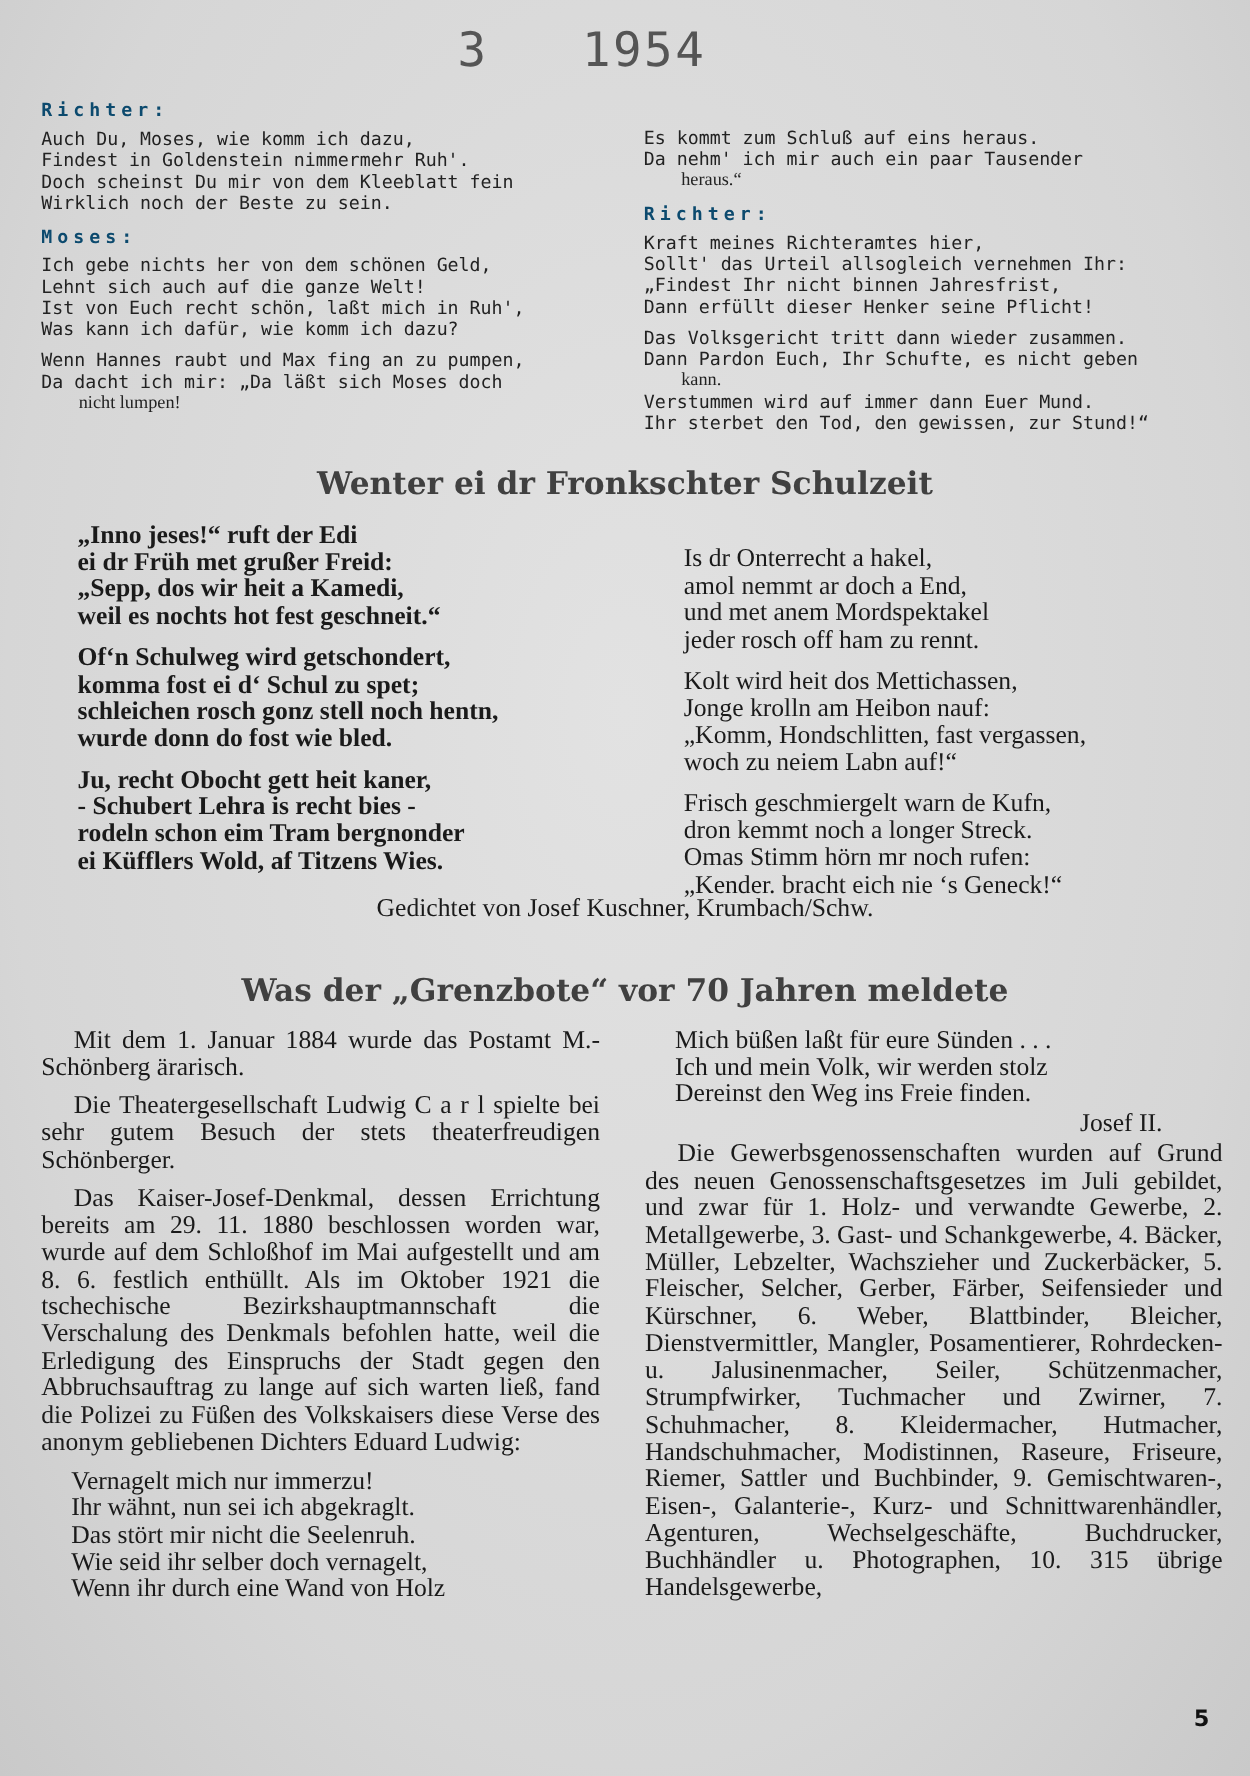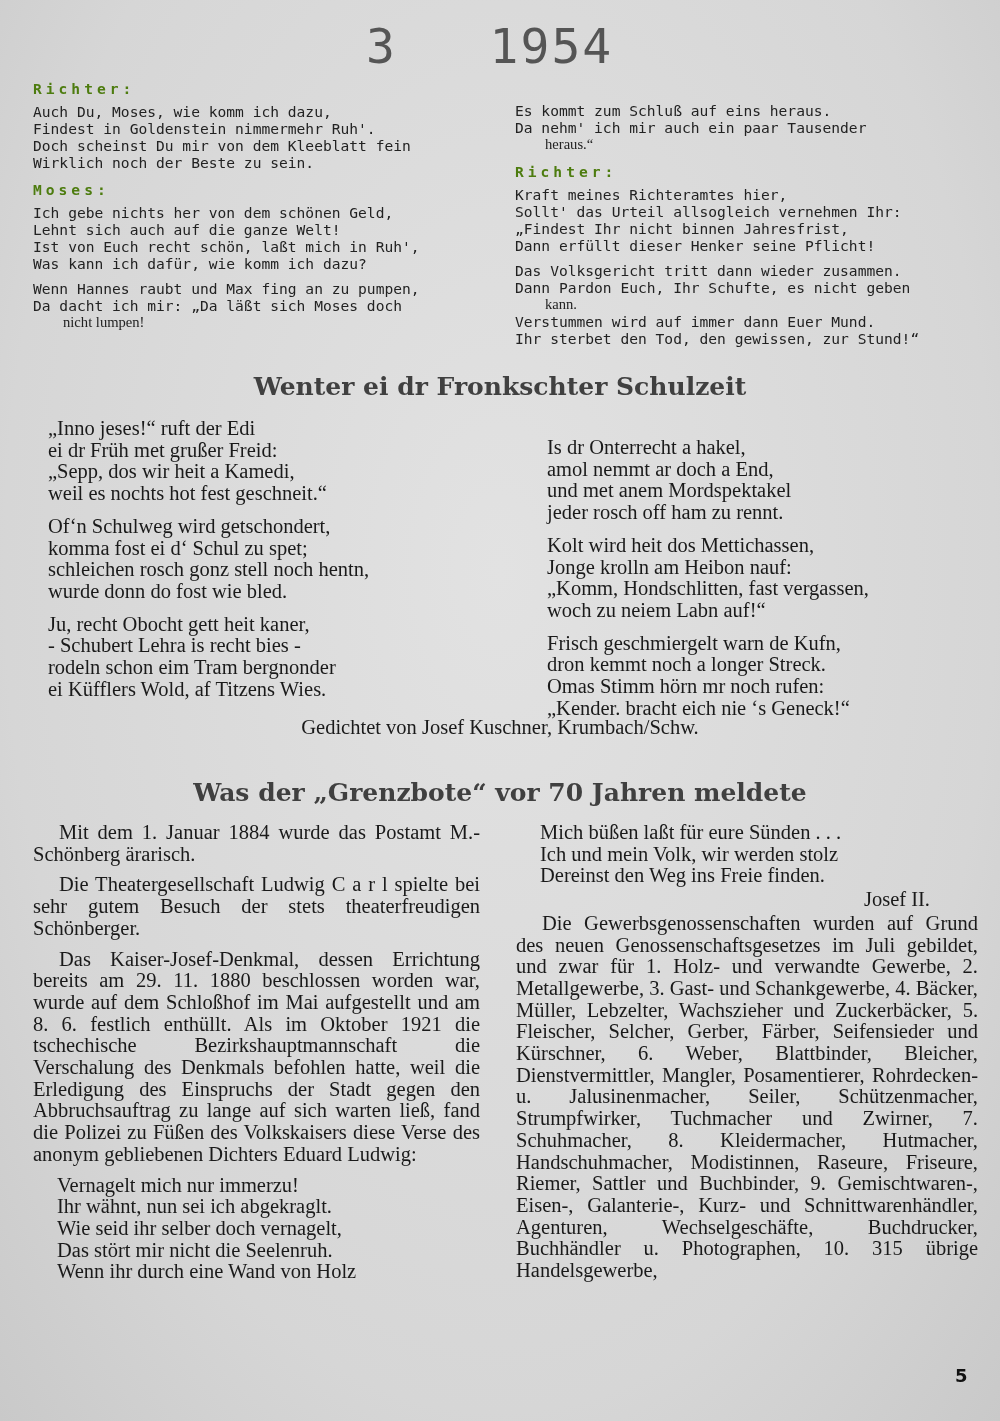--- a/index.html
+++ b/index.html
@@ -5,26 +5,26 @@
   html, body { margin: 0; padding: 0; }
   body {
     width: 1000px; height: 1421px; overflow: hidden;
     background: #d9d9d9;
     background-image: radial-gradient(ellipse at 50% 40%, #e2e2e2 0%, #d6d6d6 70%, #c9c9c9 100%);
     color: #1c1c1c;
     position: relative;
   }
   .stamp {
     position: absolute; top: 18px; left: 366px;
-    font-family: "DejaVu Sans Mono", monospace; font-size: 48px; color: #555;
+    font-family: "DejaVu Sans Mono", monospace; font-size: 38px; color: #555;
     letter-spacing: 2px; white-space: pre;
   }
   .mono { font-family: "DejaVu Sans Mono", "Liberation Mono", monospace; font-size: 14.6px; line-height: 17px; color: #222; }
   .col { position: absolute; }
-  .speaker { letter-spacing: 4px; font-weight: bold; color: #4d7c0f; margin-bottom: 6px; }
+  .speaker { letter-spacing: 4px; font-weight: bold; color: #0c4a6e; margin-bottom: 6px; }
   .verse-line { white-space: pre; }
   .stanza { margin-bottom: 8px; }
   .indent { padding-left: 30px; font-family: Liberation Serif, serif; }
   .h-title {
     position: absolute; left: 0; width: 1000px; text-align: center;
     font-family: "DejaVu Serif", serif; font-weight: bold; font-size: 25px; color: #404040;
   }
   .serif { font-family: "Liberation Serif", serif; font-size: 20.5px; line-height: 21.7px; color: #1a1a1a; }
   .poem-stanza { margin-bottom: 11px; }
   .credit { position: absolute; top: 717px; left: 0; width: 1000px; text-align: center; }
@@ -86,21 +86,21 @@
         <div class="verse-line">Das Volksgericht tritt dann wieder zusammen.</div>
         <div class="verse-line">Dann Pardon Euch, Ihr Schufte, es nicht geben</div>
         <div class="verse-line indent">kann.</div>
         <div class="verse-line">Verstummen wird auf immer dann Euer Mund.</div>
         <div class="verse-line">Ihr sterbet den Tod, den gewissen, zur Stund!“</div>
       </div>
     </div>
   </div>
 
 <div class="h-title" style="top:372px;">Wenter ei dr Fronkschter Schulzeit</div>
-<div class="col serif" id="poem-left" style="top:418px; left:48px; width:440px;">
+<div class="col serif" id="poem-left" style="top:418px; left:62px; width:440px;font-weight:bold;">
     <div class="poem-stanza">
       <div class="verse-line">„Inno jeses!“ ruft der Edi</div>
       <div class="verse-line">ei dr Früh met grußer Freid:</div>
       <div class="verse-line">„Sepp, dos wir heit a Kamedi,</div>
       <div class="verse-line">weil es nochts hot fest geschneit.“</div>
     </div>
     <div class="poem-stanza">
       <div class="verse-line">Of‘n Schulweg wird getschondert,</div>
       <div class="verse-line">komma fost ei d‘ Schul zu spet;</div>
       <div class="verse-line">schleichen rosch gonz stell noch hentn,</div>
@@ -137,22 +137,22 @@
 
 <div class="h-title" style="top:778px;">Was der „Grenzbote“ vor 70 Jahren meldete</div>
 
 <div class="col serif prose" style="top:822px; left:33px; width:447px;">
   <p>Mit dem 1. Januar 1884 wurde das Postamt M.-Schönberg ärarisch.</p>
   <p>Die Theatergesellschaft Ludwig C a r l spielte bei sehr gutem Besuch der stets theaterfreudigen Schönberger.</p>
   <p>Das Kaiser-Josef-Denkmal, dessen Errichtung bereits am 29. 11. 1880 beschlossen worden war, wurde auf dem Schloßhof im Mai aufgestellt und am 8. 6. festlich enthüllt. Als im Oktober 1921 die tschechische Bezirkshauptmannschaft die Verschalung des Denkmals befohlen hatte, weil die Erledigung des Einspruchs der Stadt gegen den Abbruchsauftrag zu lange auf sich warten ließ, fand die Polizei zu Füßen des Volkskaisers diese Verse des anonym gebliebenen Dichters Eduard Ludwig:</p>
   <div class="quote-poem" id="verse-left">
       <div class="verse-line">Vernagelt mich nur immerzu!</div>
       <div class="verse-line">Ihr wähnt, nun sei ich abgekraglt.</div>
+      <div class="verse-line">Das stört mir nicht die Seelenruh.</div>
       <div class="verse-line">Wie seid ihr selber doch vernagelt,</div>
-      <div class="verse-line">Das stört mir nicht die Seelenruh.</div>
       <div class="verse-line">Wenn ihr durch eine Wand von Holz</div>
     </div>
 </div>
 
 <div class="col serif prose" style="top:822px; left:516px; width:462px;">
   <div class="quote-poem" id="verse-right">
       <div class="verse-line">Mich büßen laßt für eure Sünden . . .</div>
       <div class="verse-line">Ich und mein Volk, wir werden stolz</div>
       <div class="verse-line">Dereinst den Weg ins Freie finden.</div>
     </div>

